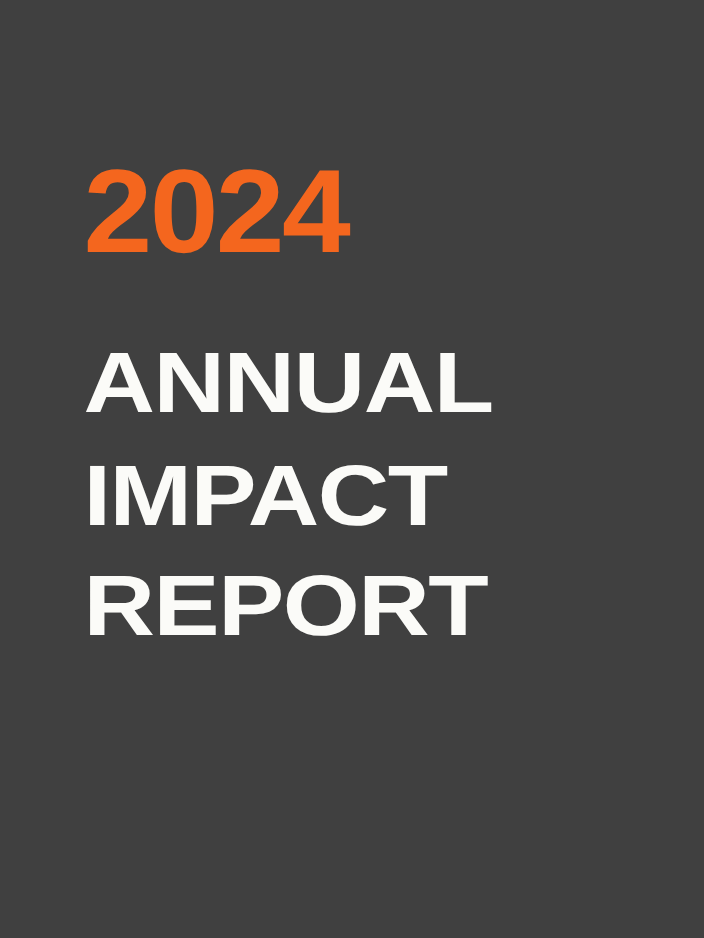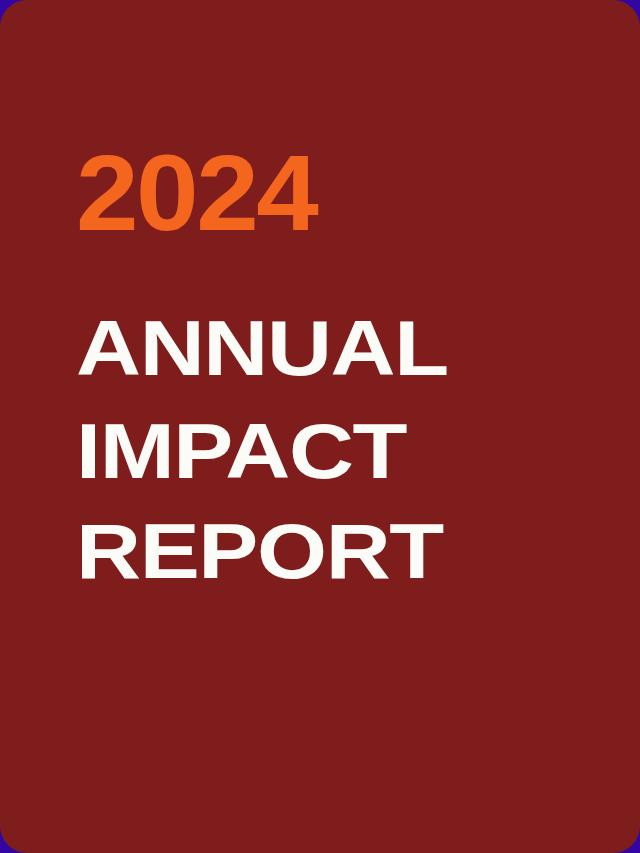--- a/index.html
+++ b/index.html
@@ -56,21 +56,21 @@
     letter-spacing: -1.5px;
   }
 
   #title-line-1 { top: 309px; transform: scaleX(0.90) scaleY(0.78); }
   #title-line-2 { top: 412px; transform: scaleX(0.90) scaleY(0.78); }
   #title-line-3 { top: 512px; transform: scaleX(0.90) scaleY(0.78); }
 </style>
 </head>
 <body style="background: rgb(51, 5, 163);">
 
-<div id="cover" style="background: #7f1d1d; border-radius: 27px;">
+<div id="cover" style="background: #404040;">
 
   <div class="display" id="year-line" style="color: rgb(244, 102, 30);">2024</div>
 
   <div class="display title-line" id="title-line-1" style="color: rgb(251, 251, 248);">ANNUAL</div>
 
   <div class="display title-line" id="title-line-2" style="color: rgb(251, 251, 248);">IMPACT</div>
 
   <div class="display title-line" id="title-line-3" style="color: rgb(251, 251, 248);">REPORT</div>
 
 </div>

